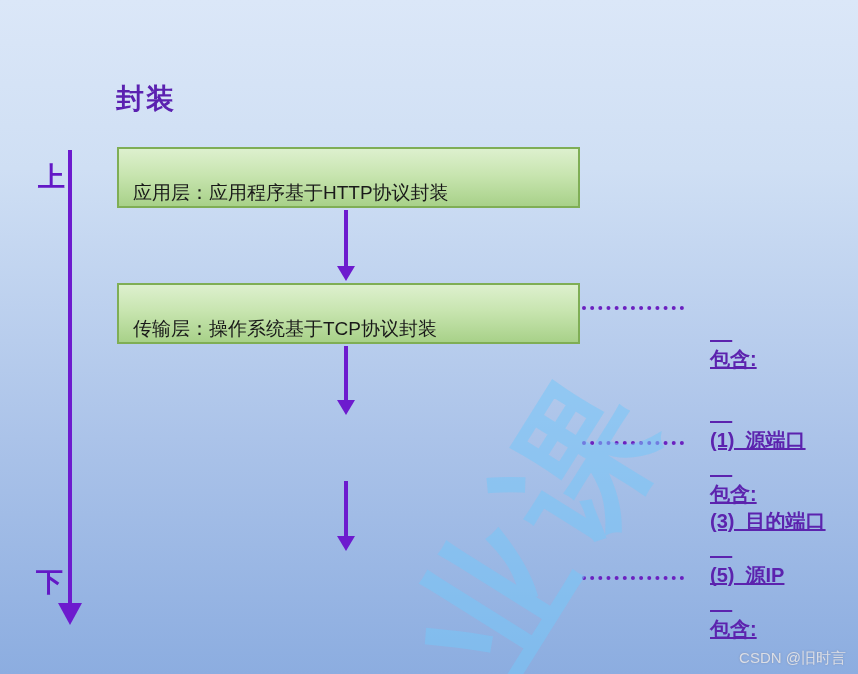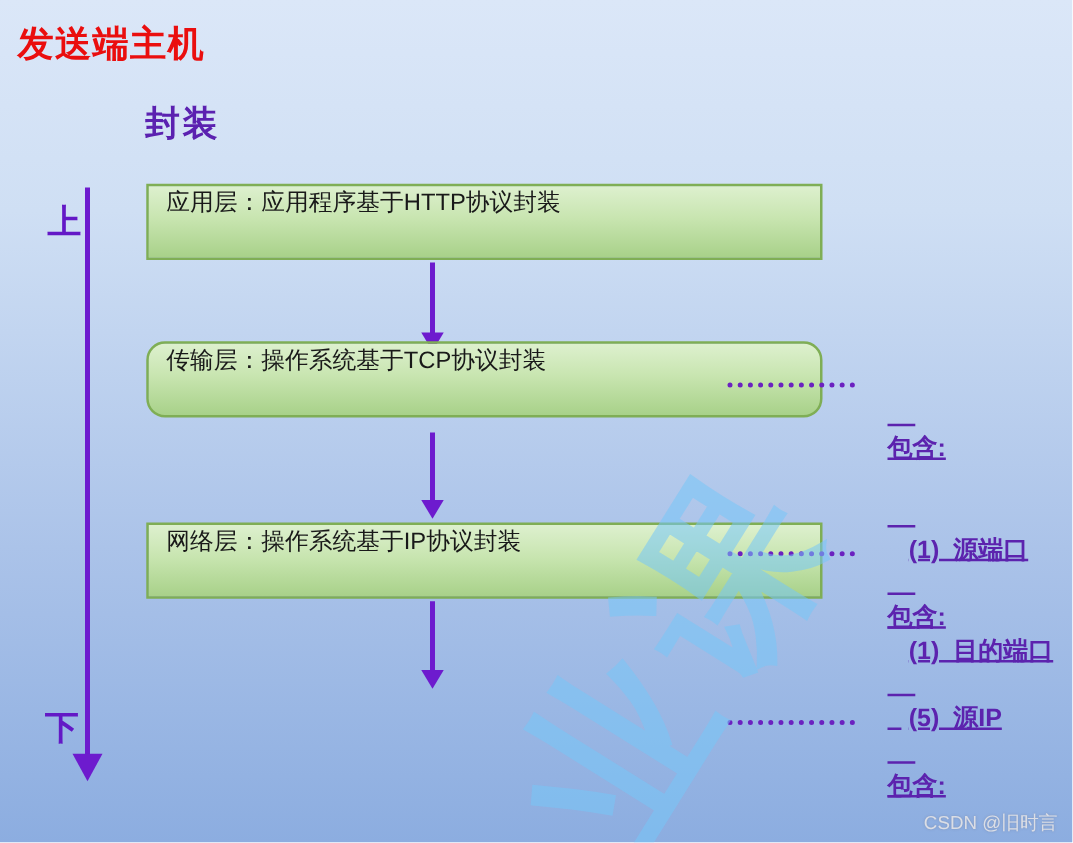--- a/index.html
+++ b/index.html
@@ -30,103 +30,99 @@
   .vline{
     position:absolute;left:68px;top:150px;width:4px;height:455px;
     background:#6d1bce;
   }
   .vhead{
     position:absolute;left:58px;top:603px;width:0;height:0;
     border-left:12px solid transparent;border-right:12px solid transparent;
     border-top:22px solid #6d1bce;
   }
   .layer-box{
-    position:absolute;left:117px;width:541px;height:61px;
+    position:absolute;left:117px;width:463px;height:61px;
     box-sizing:border-box;
     border:2px solid #7fae55;
     background:linear-gradient(180deg,#ddf0ce 0%,#c8e5b0 45%,#a8d189 100%);
-    display:flex;align-items:flex-start;
+    display:flex;align-items:flex-end;
   }
   .layer-label{
     padding-left:14px;font-size:19px;color:#191919;white-space:pre;
   }
-  .box1{top:147px;} .box2{top:273px;border-radius:15px;} .box3{top:418px;} .box4{top:554px;height:63px;}
+  .box1{top:147px;} .box2{top:283px;} .box3{top:418px;} .box4{top:554px;height:63px;}
   .astem{position:absolute;left:344px;width:4px;background:#6d1bce;}
   .ahead{
     position:absolute;left:337px;width:0;height:0;
     border-left:9px solid transparent;border-right:9px solid transparent;
     border-top:15px solid #6d1bce;
   }
   .a1s{top:210px;height:58px;} .a1h{top:266px;}
   .a2s{top:346px;height:56px;} .a2h{top:400px;}
   .a3s{top:481px;height:56px;} .a3h{top:536px;}
   .connector{
     position:absolute;left:582px;width:102px;height:0;
     border-top:4px dotted #6b21c0;
   }
   .c1{top:306px;} .c2{top:441px;} .c3{top:576px;}
   .annot{
     position:absolute;left:710px;color:#5c23ae;font-weight:bold;
     font-size:20px;line-height:27px;white-space:pre;text-decoration:underline;
   }
   .an1{top:292px;} .an2{top:427px;} .an3{top:562px;}
-  .annot-item{margin-left:17px;}
+  .annot-item{}
   .wm-diagonal{
     position:absolute;left:368px;top:448px;width:345px;height:160px;
     font-size:150px;line-height:160px;font-weight:bold;text-align:center;
     color:rgba(118,198,248,0.55);
     transform:rotate(-58deg);transform-origin:center center;
     letter-spacing:14px;white-space:nowrap;pointer-events:none;z-index:5;
   }
   .wm-credit{
     position:absolute;right:12px;bottom:6px;
     font-size:15px;color:rgba(228,228,232,0.9);
     text-shadow:0 0 2px rgba(90,90,110,0.35);z-index:6;
   }
 </style>
 </head>
 <body>
 
 <div class="stage">
 
-  <div class="page-title">发送端主机</div>
   <div class="section-label">封装</div>
 
   <div class="dir-label top">上</div>
   <div class="dir-label bottom">下</div>
   <div class="vline"></div>
   <div class="vhead"></div>
 
   <div class="layer-box box1">
     <span class="layer-label">应用层：应用程序基于HTTP协议封装</span>
   </div>
   <div class="astem a1s"></div>
   <div class="ahead a1h"></div>
 
   <div class="layer-box box2">
     <span class="layer-label">传输层：操作系统基于TCP协议封装</span>
   </div>
   <div class="astem a2s"></div>
   <div class="ahead a2h"></div>
 
-  <div class="layer-box box3">
-    <span class="layer-label">网络层：操作系统基于IP协议封装</span>
-  </div>
   <div class="astem a3s"></div>
   <div class="ahead a3h"></div>
 
 
   <div class="connector c1"></div>
   <div class="connector c2"></div>
   <div class="connector c3"></div>
 
   <div class="annot an1">
     <div class="annot-header">包含:</div>
     <div class="annot-item">(1)  源端口</div>
-    <div class="annot-item">(1)  目的端口</div>
+    <div class="annot-item">(3)  目的端口</div>
   </div>
 
   <div class="annot an2">
     <div class="annot-header">包含:</div>
     <div class="annot-item">(5)  源IP</div>
   </div>
 
   <div class="annot an3">
     <div class="annot-header">包含:</div>
     

